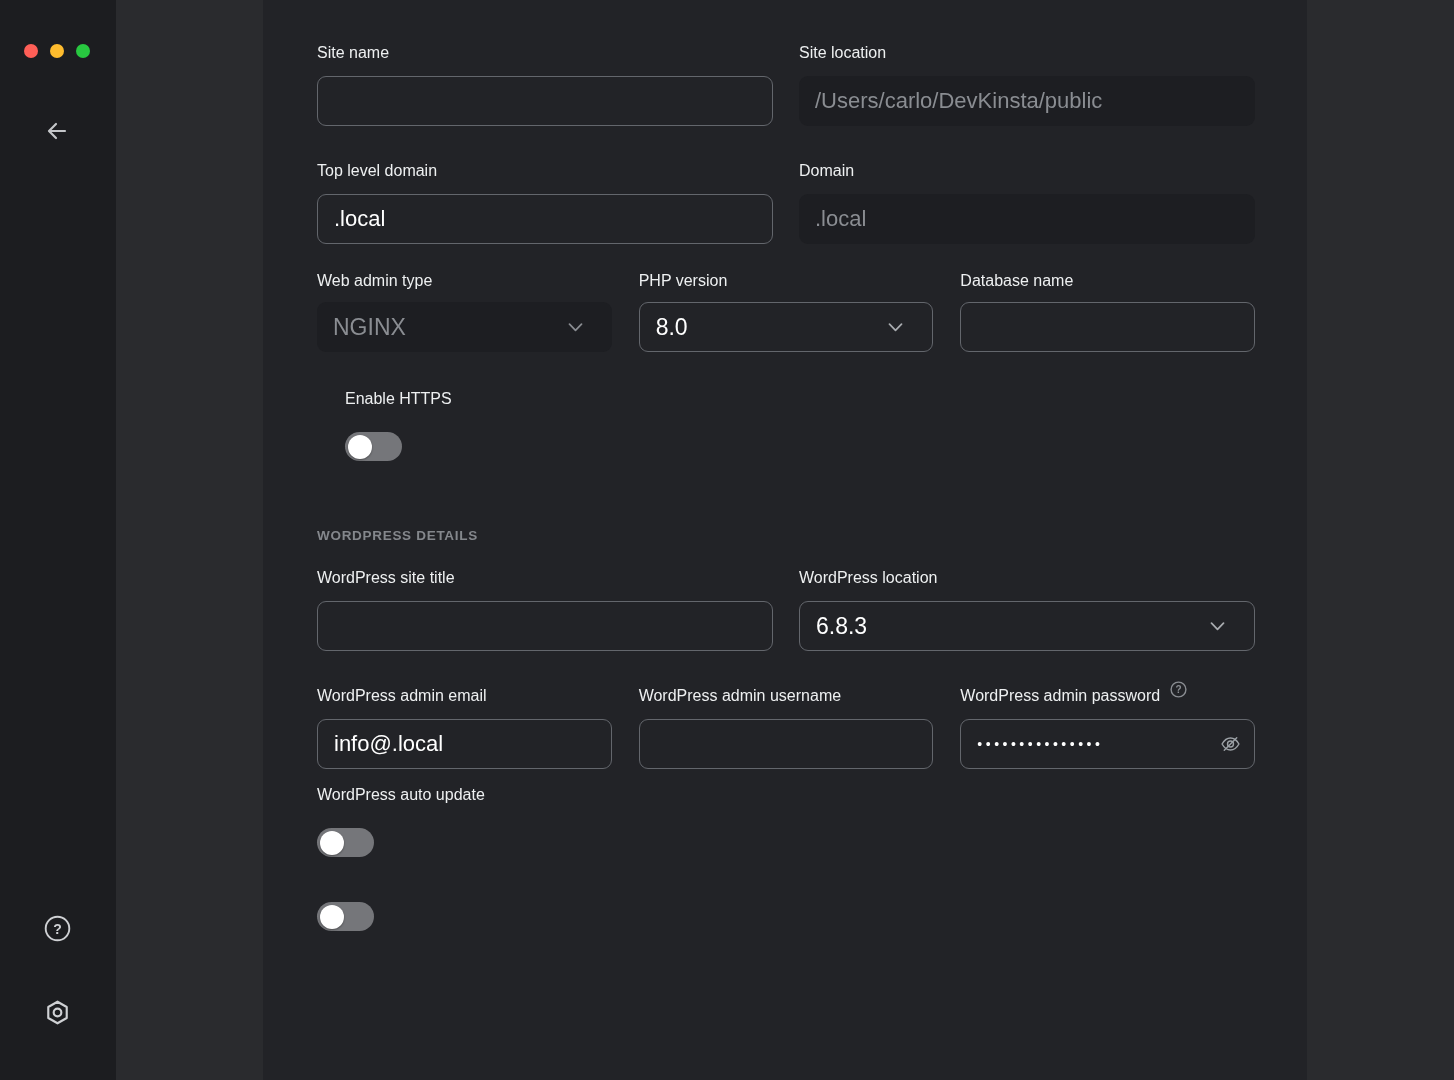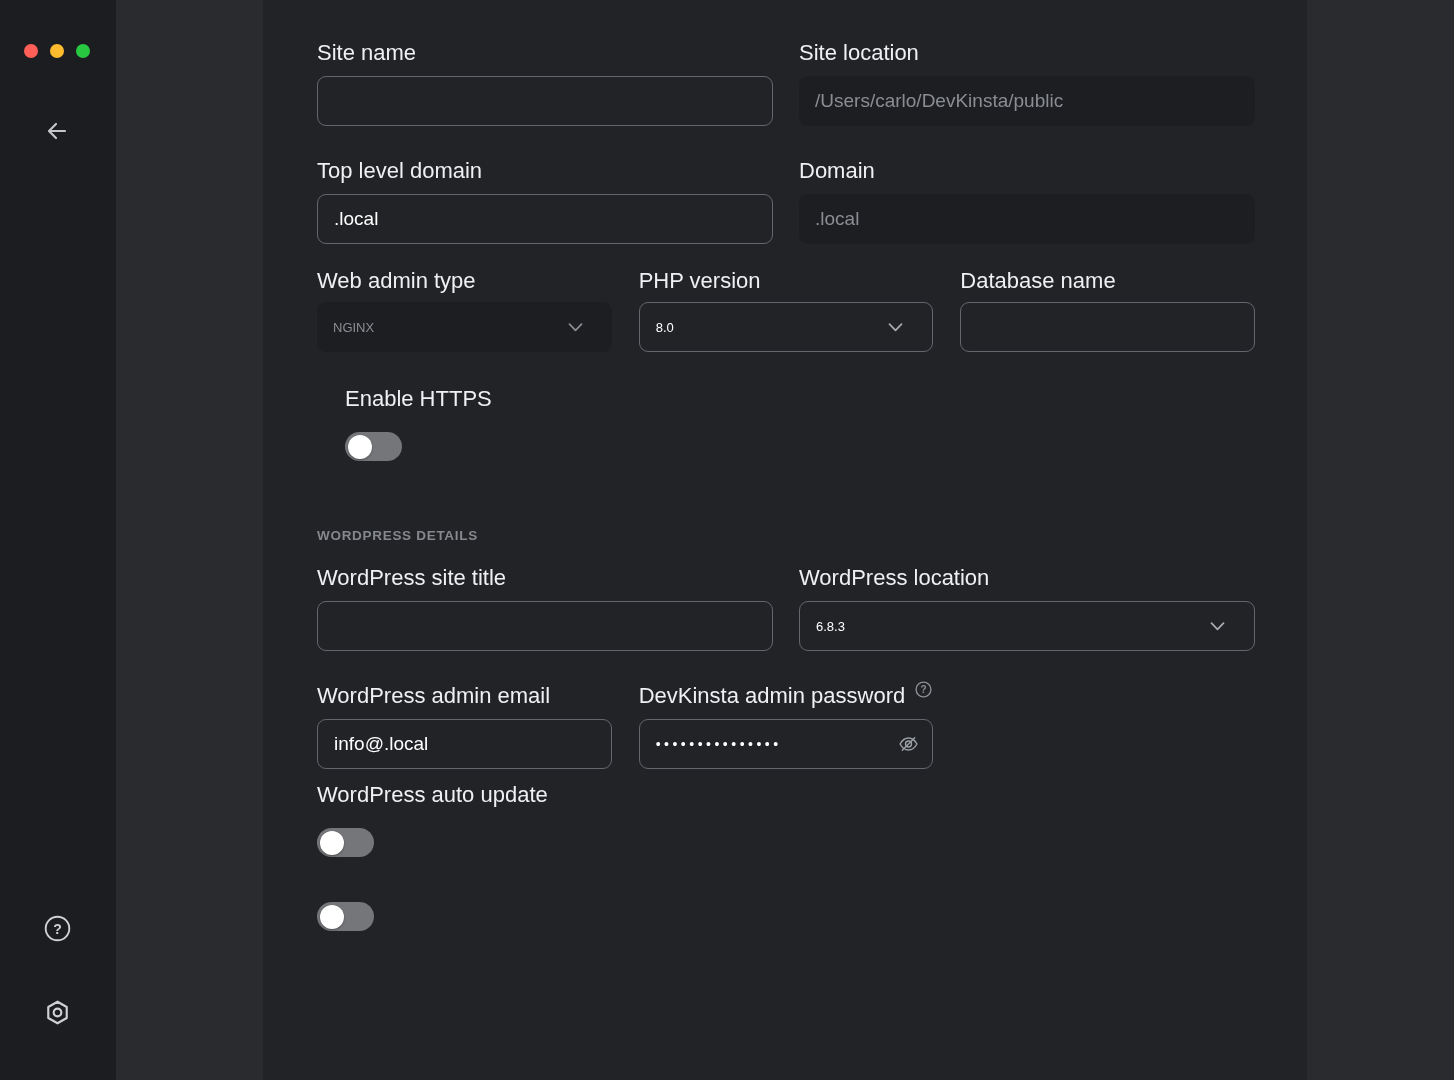--- a/index.html
+++ b/index.html
@@ -35,39 +35,39 @@
   
   .panel {
     position:absolute; left:263px; top:0; width:1044px; height:1080px;
     background:#222327; padding:43px 52px 0 54px;
   }
 
   .grid2 { display:grid; grid-template-columns:1fr 1fr; column-gap:26px; }
   .grid3 { display:grid; grid-template-columns:1fr 1fr 1fr; column-gap:27px; }
 
   .field-label {
-    display:block; font-size:22px; line-height:19px; color:#eef0f1;
+    display:block; font-size:16px; line-height:19px; color:#eef0f1;
     margin-bottom:14px; font-weight:400;
   }
   .label-row { display:flex; align-items:flex-start; gap:10px; }
 
   .text-input {
     width:100%; height:50px; border:1px solid #63666c; border-radius:9px;
-    background:transparent; color:#ffffff; font-size:19px; padding:0 16px;
+    background:transparent; color:#ffffff; font-size:22px; padding:0 16px;
     font-family:"Liberation Sans", sans-serif; outline:none;
   }
   .text-input::placeholder { color:#8a8d92; opacity:1; }
   .text-input.filled-disabled {
     background:#1d1e22; border:none; color:#8a8d92;
   }
 
   .select {
     width:100%; height:50px; border:1px solid #63666c; border-radius:9px;
     display:flex; align-items:center; justify-content:space-between;
-    padding:0 16px; color:#ffffff; font-size:13px; cursor:pointer;
+    padding:0 16px; color:#ffffff; font-size:23px; cursor:pointer;
     background:transparent;
   }
   .select .chev { color:#a9acb0; display:flex; }
   .select.disabled {
     background:#1d1e22; border:none; color:#8a8d92; cursor:default;
   }
   .select.disabled .chev { color:#8a8d92; }
   .select .chev svg { margin-right:13px; }
 
   .section-heading {
@@ -238,22 +238,26 @@
       </div>
     </div>
   </div>
 
   <div class="grid3 row-wpadmin">
     <div>
       <label class="field-label">WordPress admin email</label>
       <input class="text-input" type="text" value="info@.local" style="">
     </div>
     <div>
+      <label class="field-label">WordPress admin username</label>
+      <input class="text-input" type="text" value="" style="">
+    </div>
+    <div>
       <div class="label-row">
-        <label class="field-label" style="margin-bottom:14px;">DevKinsta admin password</label>
+        <label class="field-label" style="margin-bottom:14px;">WordPress admin password</label>
         <button class="q-circle">
           <span style="display:flex;">
             <svg width="17" height="17" viewBox="0 0 17 17">
               <circle cx="8.5" cy="8.5" r="7.4" fill="none" stroke="currentColor" stroke-width="1.4"></circle>
               <text x="8.5" y="12.3" text-anchor="middle" font-size="10" font-weight="bold" fill="currentColor">?</text>
             </svg>
           </span>
         </button>
       </div>
       <div class="password-box">

